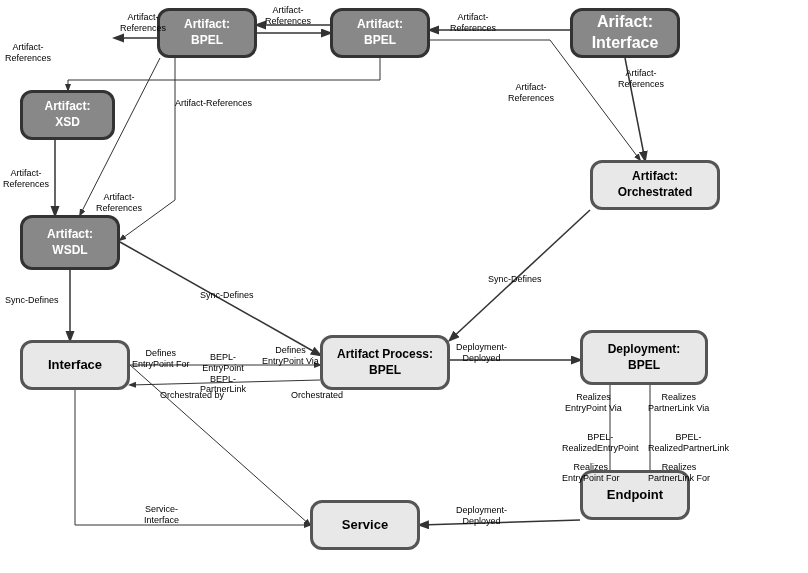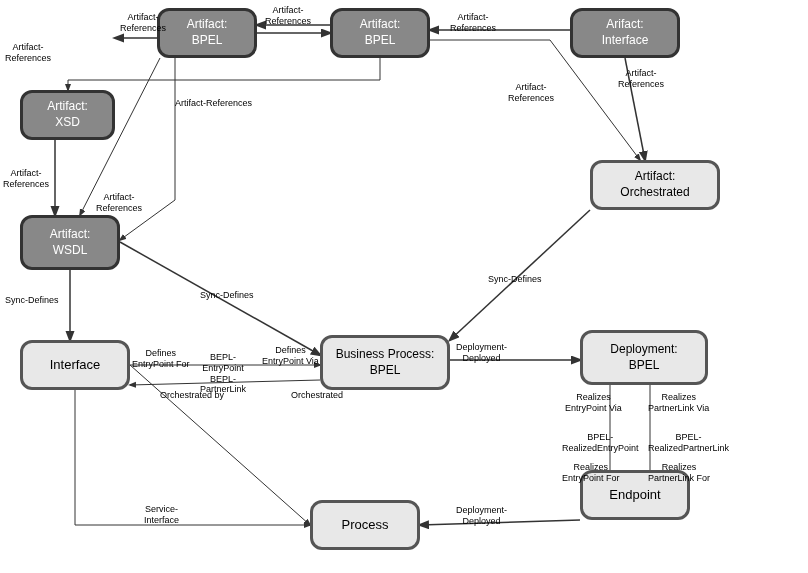--- a/index.html
+++ b/index.html
@@ -28,21 +28,21 @@
       position: absolute;
       background: #d0d0d0;
       border: 3px solid #404040;
       border-radius: 12px;
       display: flex;
       flex-direction: column;
       align-items: center;
       justify-content: center;
       text-align: center;
       font-size: 12px;
-      font-weight: normal;
+      font-weight: bold;
       z-index: 2;
       line-height: 1.3;
     }
     .node.dark {
       background: #888;
       border-color: #333;
       color: #fff;
     }
     .node.light {
       background: #e8e8e8;
@@ -124,49 +124,49 @@
 
   <div id="nodes-container">
       <div class="node dark" style="left: 157px; top: 8px; width: 100px; height: 50px; font-size: 12px;">
         <div>Artifact:</div>
         <div>BPEL</div>
       </div>
       <div class="node dark" style="left: 330px; top: 8px; width: 100px; height: 50px; font-size: 12px;">
         <div>Artifact:</div>
         <div>BPEL</div>
       </div>
-      <div class="node dark" style="left: 570px; top: 8px; width: 110px; height: 50px; font-size: 12px;">
+      <div class="node dark" style="left: 570px; top: 8px; width: 110px; height: 50px; font-size: 16px;">
         <div>Arifact:</div>
         <div>Interface</div>
       </div>
       <div class="node dark" style="left: 20px; top: 90px; width: 95px; height: 50px; font-size: 12px;">
         <div>Artifact:</div>
         <div>XSD</div>
       </div>
       <div class="node light" style="left: 590px; top: 160px; width: 130px; height: 50px; font-size: 12px;">
         <div>Artifact:</div>
         <div>Orchestrated</div>
       </div>
       <div class="node dark" style="left: 20px; top: 215px; width: 100px; height: 55px; font-size: 12px;">
         <div>Artifact:</div>
         <div>WSDL</div>
       </div>
       <div class="node light" style="left: 20px; top: 340px; width: 110px; height: 50px; font-size: 13px;">
         <div>Interface</div>
       </div>
       <div class="node light" style="left: 320px; top: 335px; width: 130px; height: 55px; font-size: 12px;">
-        <div>Business Process:</div>
+        <div>Artifact Process:</div>
         <div>BPEL</div>
       </div>
       <div class="node light" style="left: 580px; top: 330px; width: 128px; height: 55px; font-size: 12px;">
         <div>Deployment:</div>
         <div>BPEL</div>
       </div>
       <div class="node light" style="left: 310px; top: 500px; width: 110px; height: 50px; font-size: 13px;">
-        <div>Process</div>
+        <div>Service</div>
       </div>
       <div class="node light" style="left: 580px; top: 470px; width: 110px; height: 50px; font-size: 13px;">
         <div>Endpoint</div>
       </div>
     </div>
 
   <div class="label" style="left:5px; top:42px;">Artifact-<br>References</div>
   <div class="label" style="left:120px; top:12px;">Artifact-<br>References</div>
   <div class="label" style="left:265px; top:5px;">Artifact-<br>References</div>
   <div class="label" style="left:450px; top:12px;">Artifact-<br>References</div>

